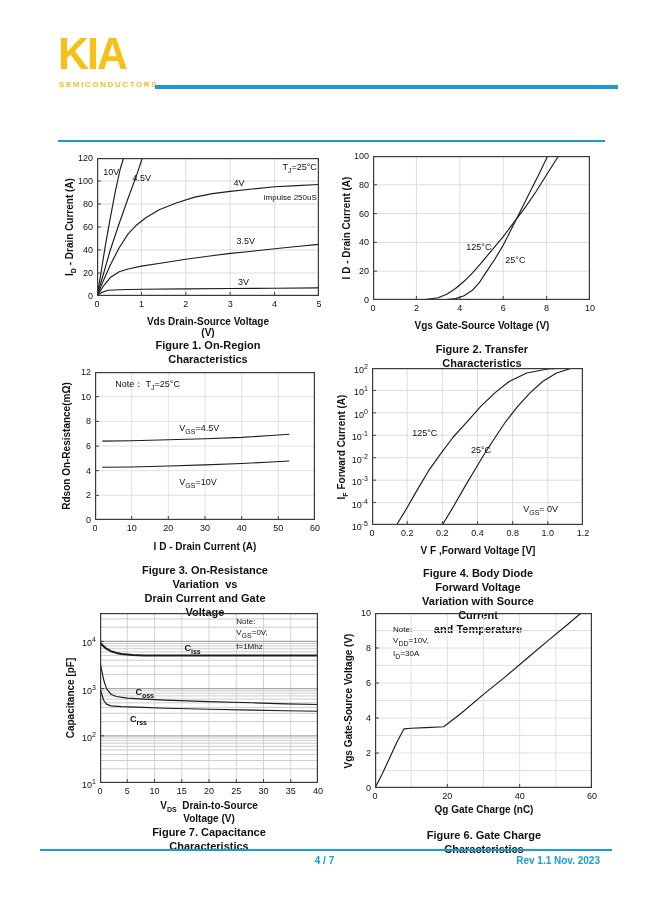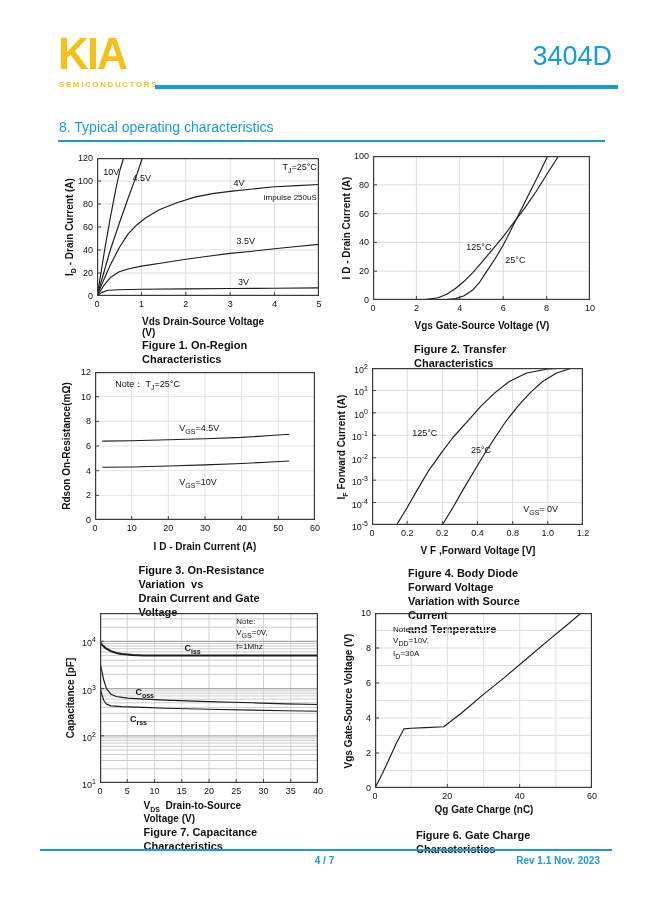--- a/index.html
+++ b/index.html
@@ -19,21 +19,21 @@
   .footer-rule{position:absolute;left:40px;top:849px;width:572px;height:2px;background:var(--cyan);}
   .page-num{position:absolute;left:0;right:0;top:855px;text-align:center;color:var(--cyan);font-weight:bold;font-size:10px;}
   .rev{position:absolute;right:49px;top:855px;color:var(--cyan);font-weight:bold;font-size:10px;}
   
   .fig{position:absolute;}
   .plotbox{position:absolute;}
   .plotbox svg{display:block;}
   .ylabel{position:absolute;transform:translate(-50%,-50%) rotate(-90deg);white-space:nowrap;
           font-weight:bold;font-size:10px;color:#111;}
   .xlabel,.caption{position:absolute;transform:translateX(-50%);white-space:pre-wrap;
-          text-align:left;font-weight:bold;color:#111;}
+          text-align:center;font-weight:bold;color:#111;}
   .xlabel{font-size:10px;}
   .caption{font-size:11px;line-height:14px;}
   .tx,.ty{position:absolute;font-size:9px;color:#111;white-space:nowrap;}
   .tx{transform:translateX(-50%);}
   .ty{transform:translateX(-100%);}
   .ann{position:absolute;font-size:9px;line-height:11px;color:#111;white-space:nowrap;}
   .ann.end{transform:translateX(-100%);}
   .ann.mid{transform:translateX(-50%);}
   .ann.b{font-weight:bold;}
   .ann.s{font-size:8px;}
@@ -59,24 +59,22 @@
   .f1 .caption{left:150px;top:190px;} .f2 .caption{left:146px;top:196px;}
   .f3 .caption{left:149px;top:203px;} .f4 .caption{left:142px;top:210px;}
   .f5 .caption{left:151px;top:222px;} .f6 .caption{left:146px;top:227px;}
 </style>
 </head>
 <body>
 
 <div class="page">
   <div class="logo">KIA</div>
   <div class="logo-sub">SEMICONDUCTORS</div>
-  <div class="part">3404D</div>
   <div class="header-rule"></div>
 
-  <div class="section-title">8. Typical operating characteristics</div>
   <div class="section-rule"></div>
 
   <div class="fig f1">
     <div class="ylabel">I<sub>D</sub> - Drain Current (A)</div>
     <div class="plotbox">
         <svg width="222" height="138">
           <line x1="44.400000000000006" y1="0" x2="44.400000000000006" y2="138" stroke="#dcdcdc" stroke-width="1"></line>
           <line x1="88.80000000000001" y1="0" x2="88.80000000000001" y2="138" stroke="#dcdcdc" stroke-width="1"></line>
           <line x1="133.2" y1="0" x2="133.2" y2="138" stroke="#dcdcdc" stroke-width="1"></line>
           <line x1="177.60000000000002" y1="0" x2="177.60000000000002" y2="138" stroke="#dcdcdc" stroke-width="1"></line>

